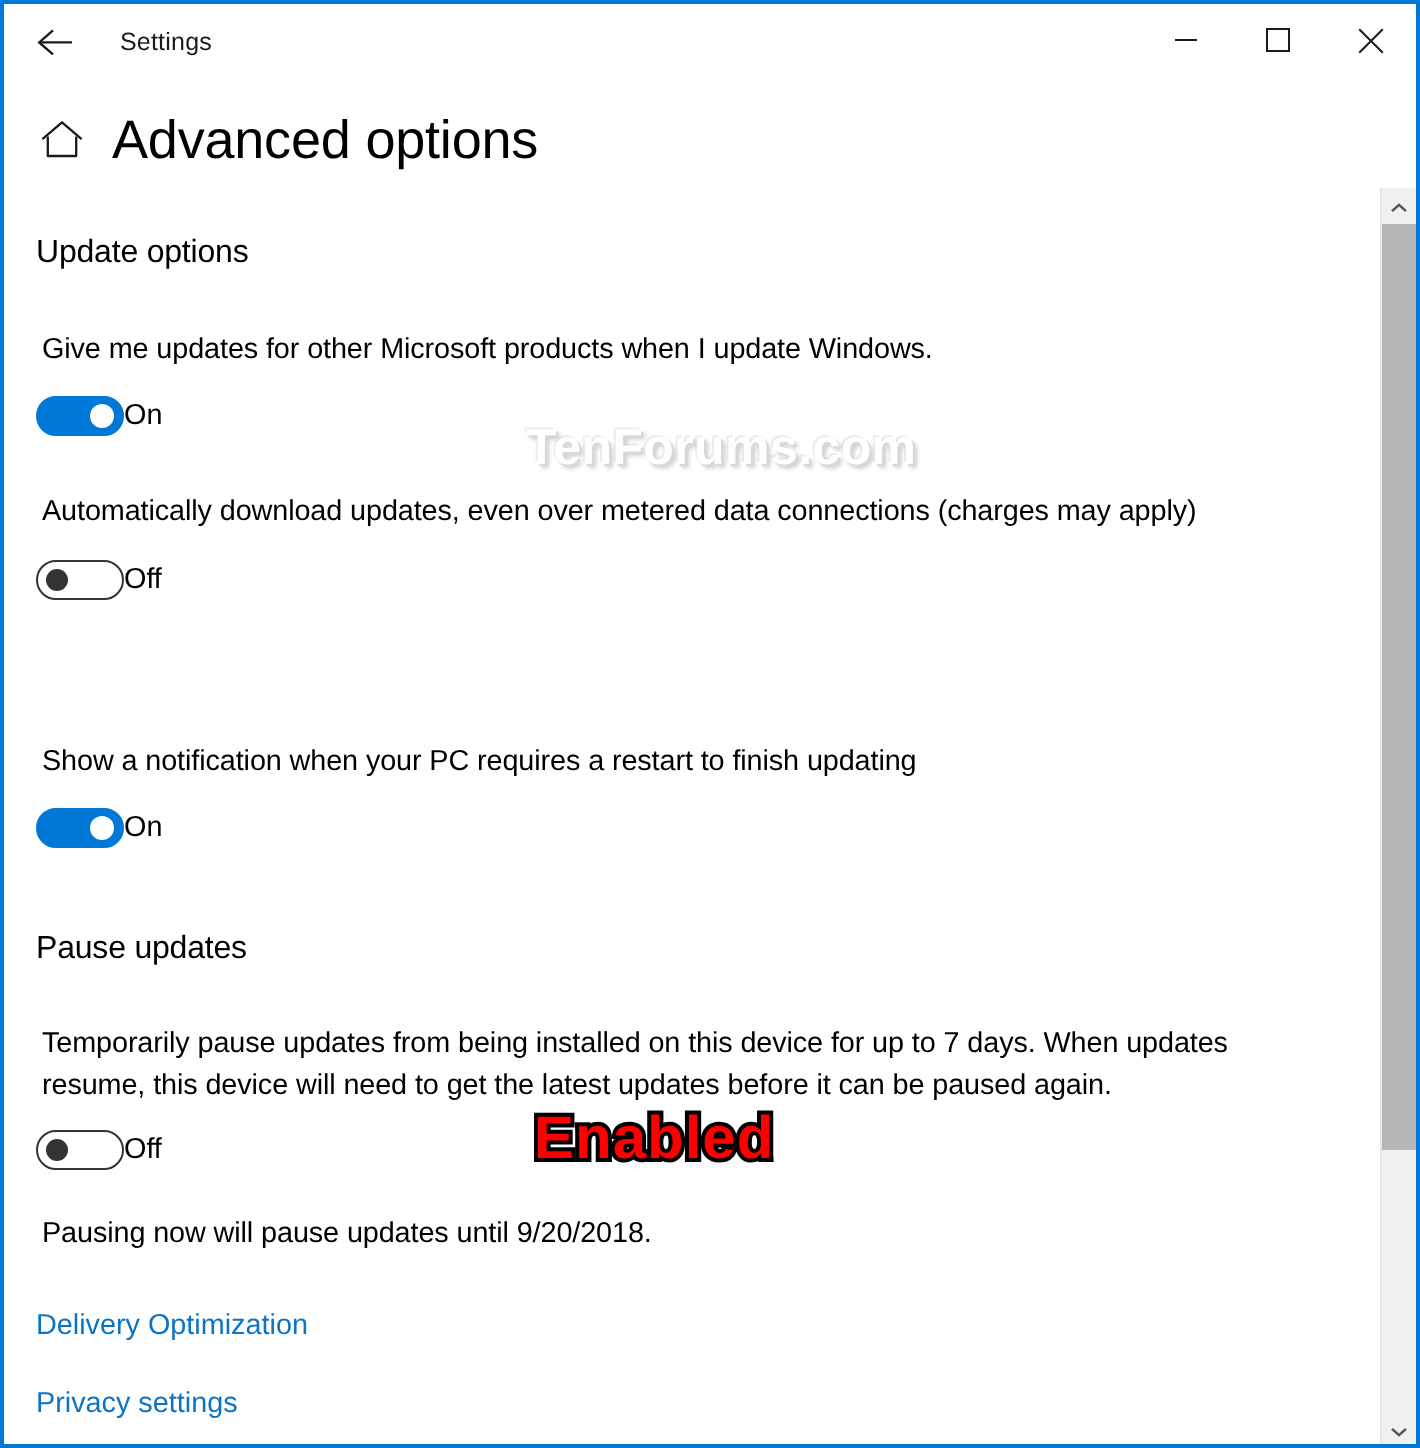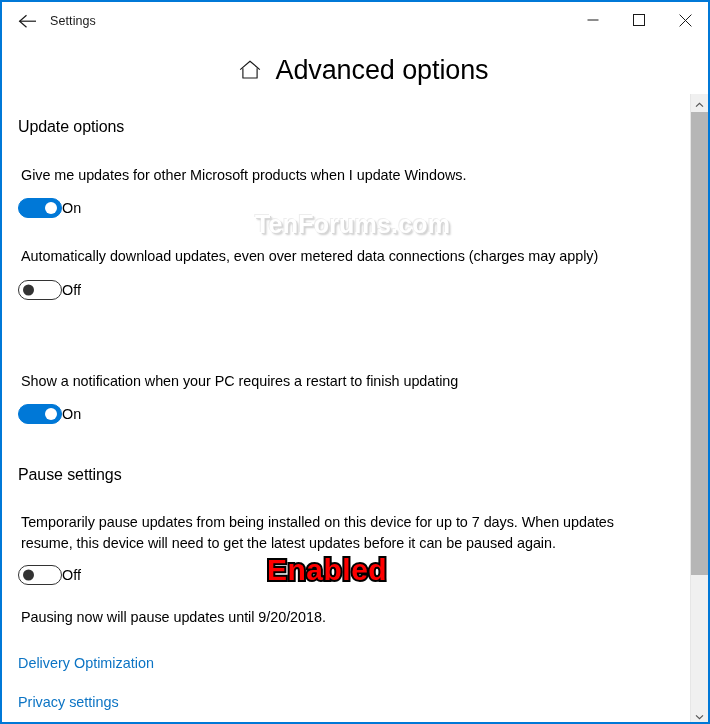--- a/index.html
+++ b/index.html
@@ -41,20 +41,21 @@
     margin-left: 4px;
     display: flex;
     align-items: center;
     justify-content: center;
     cursor: pointer;
   }
   .back-button svg { display: block; }
   .app-title {
     font-size: 12.5px;
     color: #1a1a1a;
+    margin-left: 10px;
     letter-spacing: .1px;
   }
   .caption-buttons {
     position: absolute;
     right: 0;
     top: 0;
     height: 36px;
     display: flex;
   }
   .caption-btn {
@@ -66,21 +67,20 @@
     cursor: pointer;
   }
   .caption-btn svg { display: block; }
 
   
   .page-header {
     display: flex;
     align-items: center;
     padding: 6px 0 0 16px;
     height: 48px;
-    justify-content: center;
   }
   .home-icon {
     width: 26px;
     height: 26px;
     display: flex;
     align-items: center;
     justify-content: center;
     cursor: pointer;
     margin-right: 12px;
   }
@@ -168,21 +168,21 @@
     font-size: 14.4px;
     color: #0c74c4;
     text-decoration: none;
     cursor: pointer;
     display: inline-block;
   }
 
   
   .watermark {
     position: absolute;
-    left: 253px;
+    left: 261px;
     top: 116px;
     font-size: 25px;
     font-weight: bold;
     color: #ffffff;
     text-shadow:
        1px 1px 0 #d8d8d8,
        2px 2px 2px #cccccc,
       -1px -1px 0 #ededed;
     letter-spacing: .2px;
     pointer-events: none;
@@ -340,21 +340,21 @@
       <div style="height:10px"></div>
       <div class="toggle-row">
         <div class="toggle on">
           <span class="knob"></span>
         </div>
         <span class="toggle-label">On</span>
       </div>
 
       
       <div style="height:42px"></div>
-      <h2 class="section-heading">Pause settings</h2>
+      <h2 class="section-heading">Pause updates</h2>
 
       <div style="height:25px"></div>
       <p class="body-text">Temporarily pause updates from being installed on this device for up to 7 days. When updates resume, this device will need to get the latest updates before it can be paused again.</p>
 
       <div style="height:9px"></div>
       <div class="toggle-row">
         <div class="toggle off">
           <span class="knob"></span>
         </div>
         <span class="toggle-label">Off</span>

